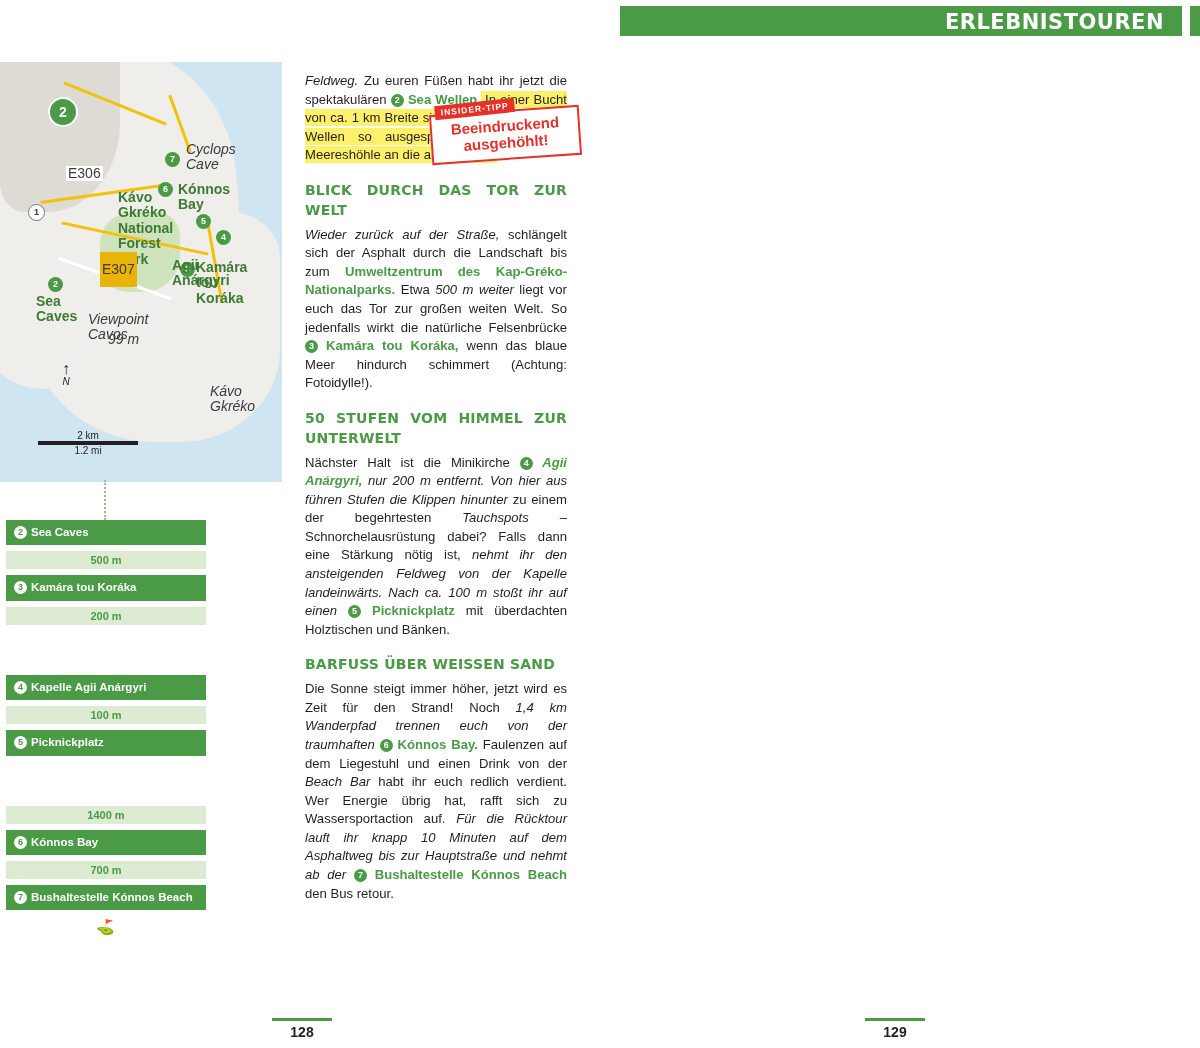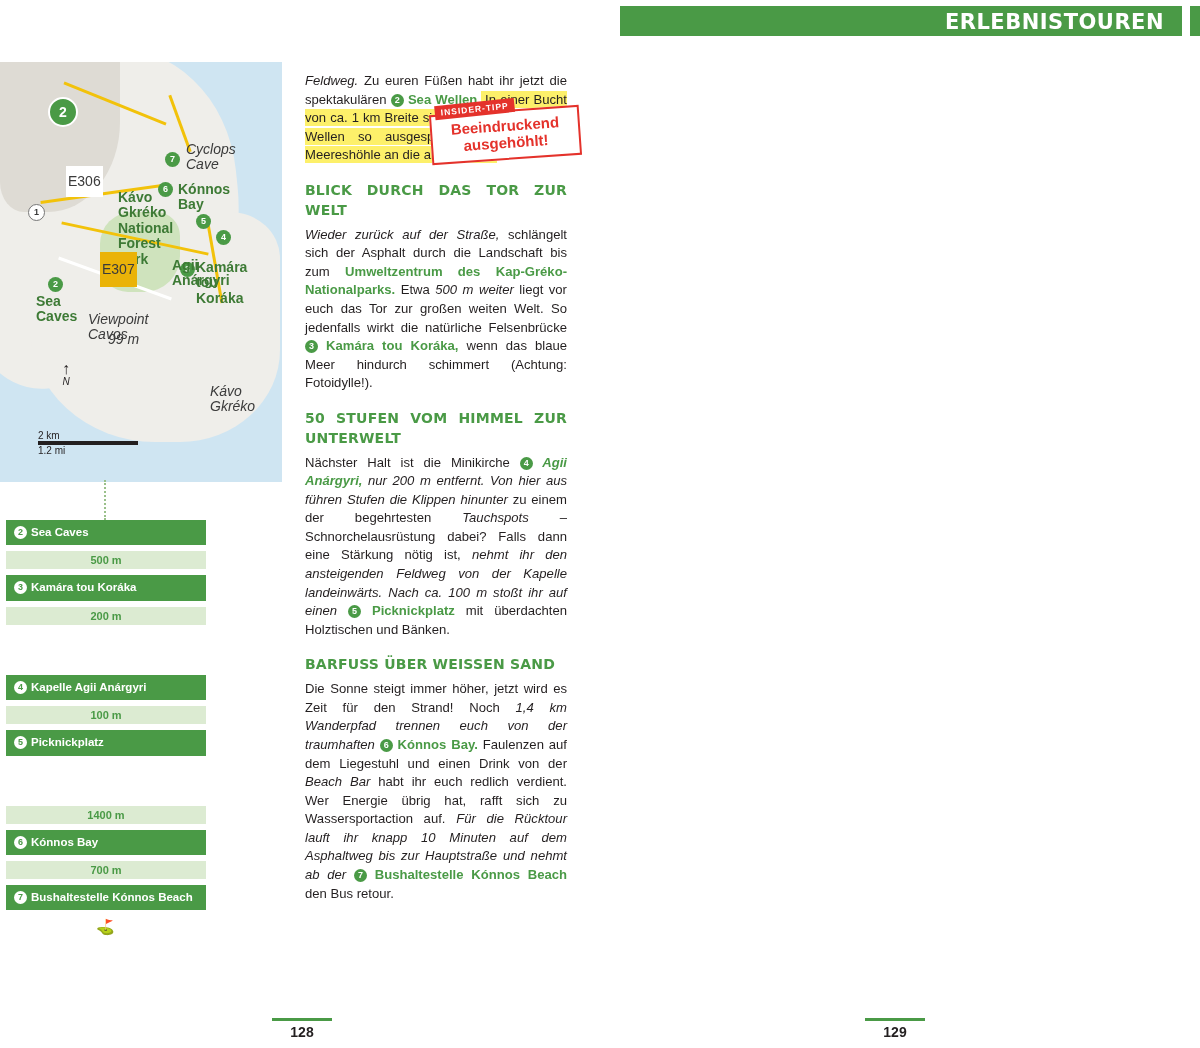--- a/index.html
+++ b/index.html
@@ -126,21 +126,21 @@
     line-height: 15px;
   }
   .map .badge.big { width: 26px; height: 26px; line-height: 26px; font-size: 14px; border: 2px solid #fff; }
   .map .badge.white { background:#fff; color:#3a3a3a; border:1px solid #777; }
   .map .scalebar {
     position: absolute;
     left: 38px; top: 368px;
     width: 100px;
   }
   .map .scalebar .line { height: 4px; background: #231f20; }
-  .map .scalebar .txt { font-size: 10px; }
+  .map .scalebar .txt { font-size: 10px; text-align: center; }
   .map .northarrow {
     position: absolute; left: 62px; top: 300px;
     text-align: center; font-size: 10px; font-style: italic;
   }
 
   
   .route-left {
     position: absolute;
     left: 6px; top: 480px;
     width: 200px;
@@ -305,21 +305,21 @@
 
       <div class="mlabel ital" style="left:186px; top:80px; width:48px;">Cyclops Cave</div>
       <div class="mlabel green" style="left:178px; top:120px; width:50px;">Kónnos Bay</div>
       <div class="mlabel green" style="left:118px; top:128px; width:48px;">Kávo Gkréko National Forest Park</div>
       <div class="mlabel green" style="left:172px; top:152px; width:36px;margin-top:44px;">Agii Anárgyri</div>
       <div class="mlabel green" style="left:196px; top:198px; width:56px;">Kamára tou Koráka</div>
       <div class="mlabel green" style="left:36px; top:232px; width:60px;">Sea Caves</div>
       <div class="mlabel ital" style="left:88px; top:250px; width:70px;">Viewpoint Cavos</div>
       <div class="mlabel ital" style="left:108px; top:270px;">99 m</div>
       <div class="mlabel ital" style="left:210px; top:322px; width:44px;">Kávo Gkréko</div>
-      <div class="mlabel" style="left:66px; top:104px; background:#fff; padding:8px 2px;">E306</div>
+      <div class="mlabel" style="left:66px; top:104px; background:#fff; padding:0 2px;">E306</div>
       <div class="mlabel" style="left:100px; top:190px; background:#eab308; padding:10px 2px;">E307</div>
 
       <div class="northarrow">
         <div style="font-size:16px; line-height:0.9;">↑</div>
         <div>N</div>
       </div>
       <div class="scalebar">
         <div class="txt">2 km</div>
         <div class="line"></div>
         <div class="txt">1.2 mi</div>

